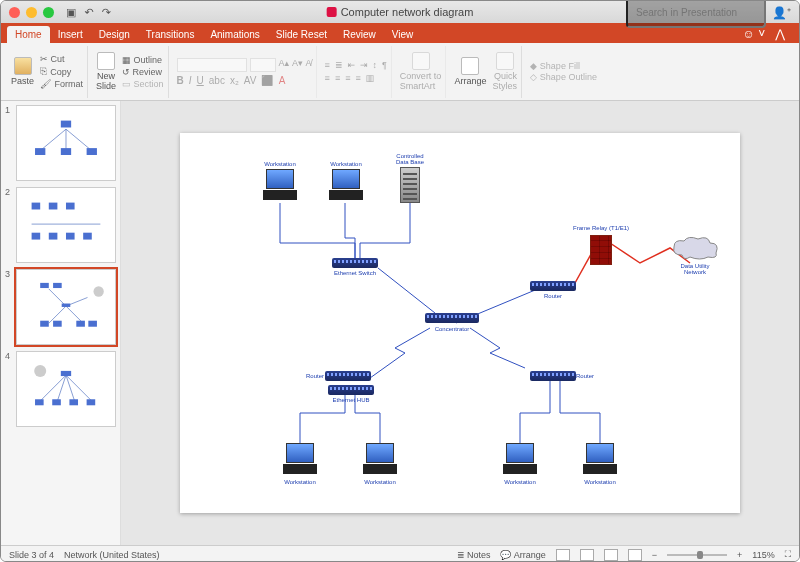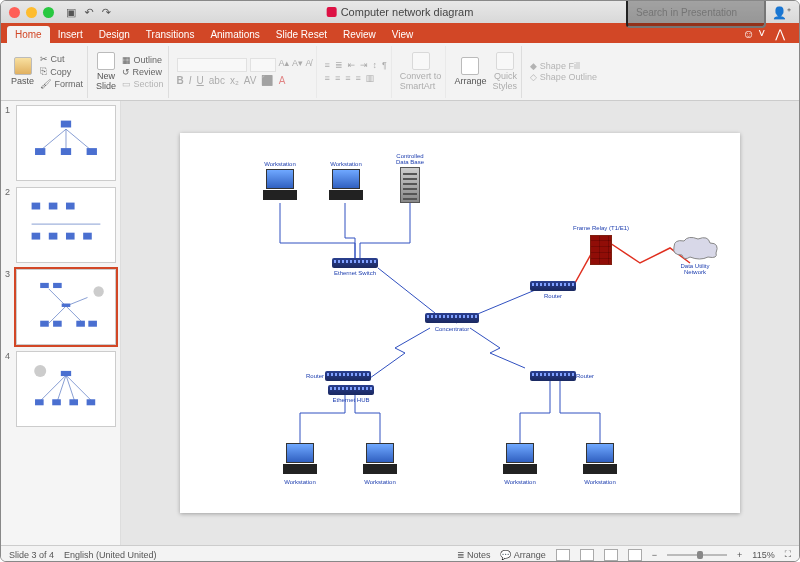--- a/index.html
+++ b/index.html
@@ -375,21 +375,21 @@
             <div class="base"></div>
           </div>
         <div class="node-label" style="left:420px;top:346px">Workstation</div>
       </div>
     </div>
   </div>
 </div>
 
 <div class="status">
   <span>Slide 3 of 4</span>
-  <span>English (United United)</span>
+  <span>Network (United States)</span>
   <div class="flex"></div>
   <span>≣ <span>Notes</span></span>
   <span>💬 <span>Arrange</span></span>
   <div class="viewbtn"></div>
   <div class="viewbtn"></div>
   <div class="viewbtn"></div>
   <div class="viewbtn"></div>
   <span>−</span>
   <div class="slider"></div>
   <span>+</span>

